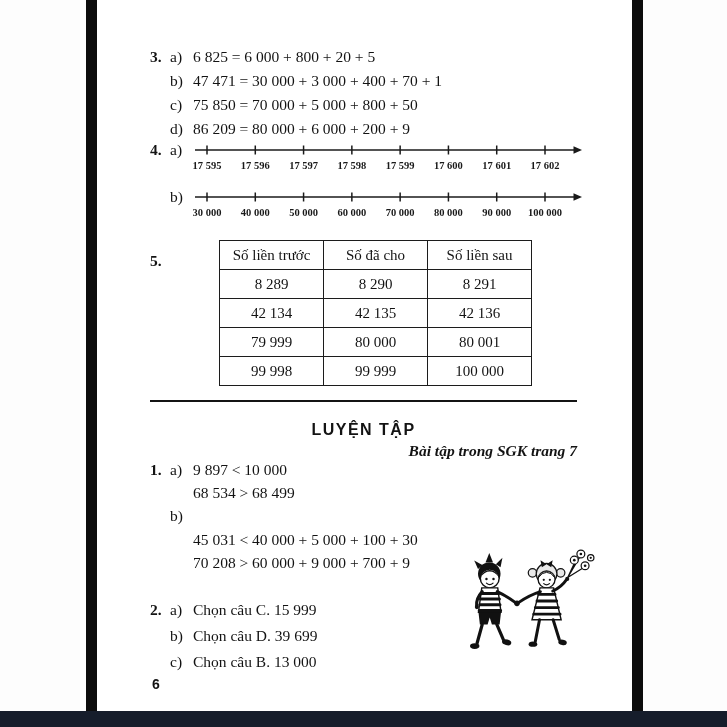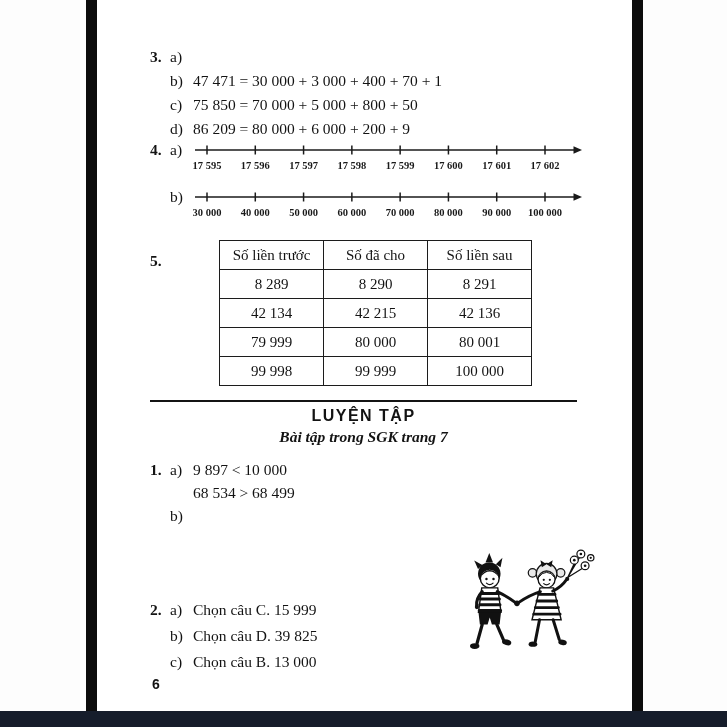--- a/index.html
+++ b/index.html
@@ -31,22 +31,22 @@
 
   .sec5 { top:240px; display:flex; }
   .sec5 .n { padding-top:12px; }
   .tbl { border-collapse:collapse; margin-left:49px; font-size:15px; }
   .tbl th, .tbl td { border:1.3px solid #1c1c1c; text-align:center; padding:4px 10px; height:29px; font-weight:500; }
   .tbl th { min-width:104px; }
   .tbl td { min-width:88px; }
 
   .lt { top:400px; width:427px; }
   .lt-rule { border-top:2.5px solid #141414; }
-  .lt-title { margin-top:5px; text-align:center; font-family:"Liberation Sans","DejaVu Sans",sans-serif; font-weight:bold; font-size:16px; letter-spacing:1.5px; }
-  .lt-sub { margin-top:3px; text-align:center; font-weight:bold; font-style:italic; font-size:15.5px; }
+  .lt-title { margin-top:19px; text-align:center; font-family:"Liberation Sans","DejaVu Sans",sans-serif; font-weight:bold; font-size:16px; letter-spacing:1.5px; }
+  .lt-sub { margin-top:3px; text-align:right; font-weight:bold; font-style:italic; font-size:15.5px; }
 
   .sec1 { top:458px; }
   .sec1 .row { line-height:23.2px; }
 
   .sec2 { top:597px; }
   .sec2 .row { line-height:26px; }
 
   .illus { position:absolute; left:350px; top:548px; }
 
   .pagenum { position:absolute; left:55px; top:676px; font-weight:bold; font-size:14px; font-family:"Liberation Sans","DejaVu Sans",sans-serif; }
@@ -58,20 +58,21 @@
   <div class="edge left"></div>
   <div class="edge right"></div>
   <div class="bottom-bar"></div>
 
   <div class="page">
 
     <div class="sec sec3">
       <div class="row">
         <span class="n">3.</span>
         <span class="p">a)</span>
+        <span class="t">6 825 = 6 000 + 800 + 20 + 5</span>
       </div>
       <div class="row">
         <span class="n"></span>
         <span class="p">b)</span>
         <span class="t">47 471 = 30 000 + 3 000 + 400 + 70 + 1</span>
       </div>
       <div class="row">
         <span class="n"></span>
         <span class="p">c)</span>
         <span class="t">75 850 = 70 000 + 5 000 + 800 + 50</span>
@@ -145,21 +146,21 @@
           </tr>
         </thead>
         <tbody>
           <tr>
             <td>8 289</td>
             <td>8 290</td>
             <td>8 291</td>
           </tr>
           <tr>
             <td>42 134</td>
-            <td>42 215</td>
+            <td>42 135</td>
             <td>42 136</td>
           </tr>
           <tr>
             <td>79 999</td>
             <td>80 000</td>
             <td>80 001</td>
           </tr>
           <tr>
             <td>99 998</td>
             <td>99 999</td>
@@ -190,33 +191,39 @@
         <span class="n"></span>
           <span class="p"></span>
       </div>
       <div class="row">
         <span class="n"></span>
         <span class="p">b)</span>
       </div>
       <div class="row">
         <span class="n"></span>
           <span class="p"></span>
+        <span class="t">45 031 &lt; 40 000 + 5 000 + 100 + 30</span>
+      </div>
+      <div class="row">
+        <span class="n"></span>
+          <span class="p"></span>
+        <span class="t">70 208 &gt; 60 000 + 9 000 + 700 + 9</span>
       </div>
     </div>
 
     <div class="sec sec2">
       <div class="row">
         <span class="n">2.</span>
         <span class="p">a)</span>
         <span class="t">Chọn câu C. 15 999</span>
       </div>
       <div class="row">
         <span class="n"></span>
         <span class="p">b)</span>
-        <span class="t">Chọn câu D. 39 825</span>
+        <span class="t">Chọn câu D. 39 699</span>
       </div>
       <div class="row">
         <span class="n"></span>
         <span class="p">c)</span>
         <span class="t">Chọn câu B. 13 000</span>
       </div>
     </div>
 
     <div class="illus">
       <svg width="155" height="137" viewBox="0 0 165 145">

